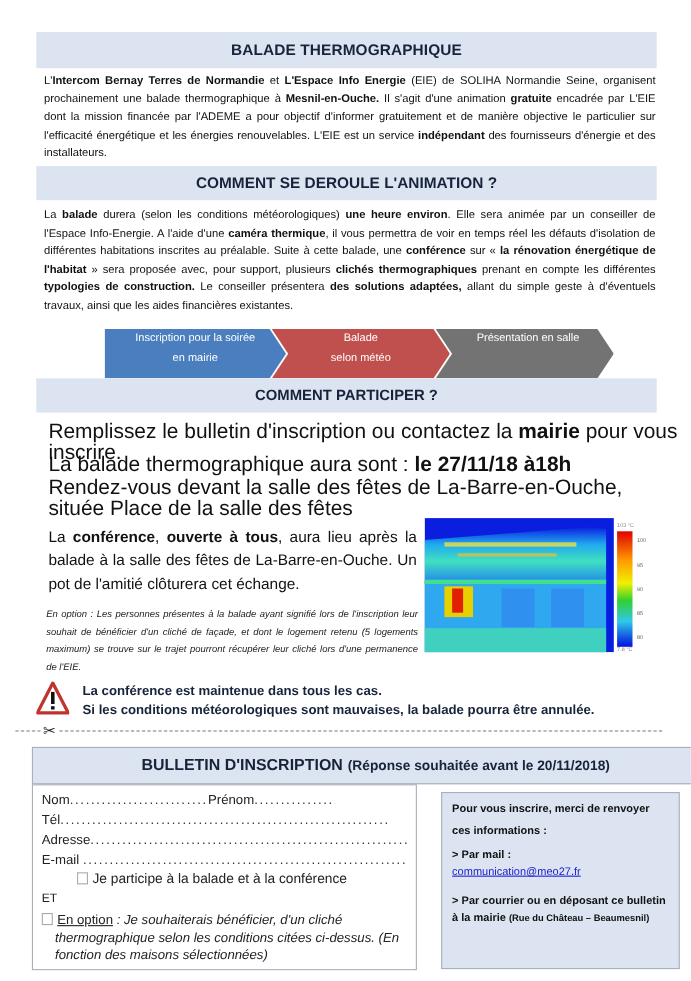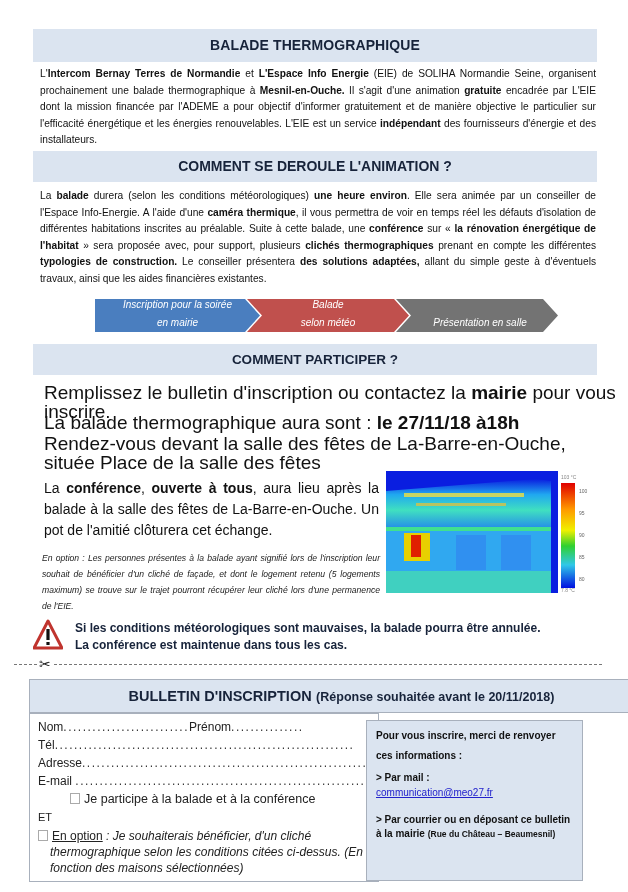--- a/index.html
+++ b/index.html
@@ -7,21 +7,21 @@
   .banner { position: absolute; left: 33px; width: 564px; background: #dbe4f0; color: #17233a; font-weight: bold; text-align: center; }
   .banner span { display: inline-block; }
   #b1 { top: 29px; height: 33px; line-height: 33px; font-size: 14px; letter-spacing: 0.1px; }
   #b2 { top: 151px; height: 31px; line-height: 31px; font-size: 14px; }
   #b3 { top: 344px; height: 31px; line-height: 31px; font-size: 13.5px; }
   .para { position: absolute; left: 40px; width: 556px; font-size: 10.2px; line-height: 16.5px; text-align: justify; }
   .para b { font-weight: bold; }
   #p1 { top: 66px; }
   #p2 { top: 188px; }
   .steps { position: absolute; top: 299px; left: 95px; height: 39px; width: 465px; }
-  .step { position: absolute; top: 0; height: 33px; color: #fff; font-size: 10px; text-align: center; display: flex; align-items: flex-end; justify-content: center; line-height: 18px; font-style: italic; }
+  .step { position: absolute; top: 0; height: 45px; color: #fff; font-size: 10px; text-align: center; display: flex; align-items: flex-start; justify-content: center; line-height: 18px; }
   #s1 { left: 0; width: 165px; background: #4a7ebf; clip-path: polygon(0 0, 150px 0, 165px 50%, 150px 100%, 0 100%); }
   #s2 { left: 152px; width: 162px; background: #c0504d; clip-path: polygon(0 0, 147px 0, 162px 50%, 147px 100%, 0 100%, 15px 50%); }
   #s3 { left: 301px; width: 162px; background: #737373; clip-path: polygon(0 0, 147px 0, 162px 50%, 147px 100%, 0 100%, 15px 50%); padding-left: 6px; box-sizing: border-box; }
   .txt13 { position: absolute; left: 44px; font-size: 19px; line-height: 19px; }
   #t1 { top: 383px; }
   #t2 { top: 413px; }
   #t3 { top: 434px; width: 548px; }
   #t4 { top: 478px; width: 335px; text-align: justify; line-height: 21px; font-size: 14px; }
   #opt { position: absolute; left: 42px; top: 550px; width: 338px; font-size: 8.6px; line-height: 16px; font-style: italic; text-align: justify; color: #222; }
   .thermo { position: absolute; left: 386px; top: 471px; width: 210px; height: 122px; }
@@ -32,21 +32,21 @@
   .bhead { position: absolute; left: 29px; top: 679px; width: 625px; height: 34px; background: #dbe4f0; border: 1px solid #a8b0bc; box-sizing: border-box; text-align: center; line-height: 32px; color: #17233a; font-weight: bold; }
   .bhead .t1 { font-size: 14.5px; }
   .bhead .t2 { font-size: 12.5px; }
   .form { position: absolute; left: 29px; top: 713px; width: 350px; height: 169px; border: 1px solid #a8b0bc; box-sizing: border-box; padding: 4px 8px; font-size: 12px; line-height: 18px; color: #222; }
   .form .row { white-space: nowrap; overflow: hidden; }
   .dots { letter-spacing: 1.5px; color: #333; }
   .form .chk { font-size: 12.5px; padding-left: 32px; }
   .box { display: inline-block; width: 8px; height: 9px; border: 1px solid #aaa; margin-right: 4px; vertical-align: -1px; }
   .form .opt { font-style: italic; padding-left: 12px; text-indent: -12px; font-size: 12px; line-height: 16px; margin-top: 2px; }
   .form .opt u { font-style: normal; text-align: right; }
-  .info { position: absolute; left: 366px; top: 720px; width: 217px; height: 161px; background: #dbe4f0; border: 1px solid #a8b0bc; box-sizing: border-box; padding: 5px 9px; font-size: 10px; color: #111; }
+  .info { position: absolute; left: 401px; top: 720px; width: 217px; height: 161px; background: #dbe4f0; border: 1px solid #a8b0bc; box-sizing: border-box; padding: 5px 9px; font-size: 10px; color: #111; }
   .info p { margin: 0; line-height: 20px; font-weight: bold; }
   .info .mailhead { margin-top: 4px; line-height: 15px; }
   .info a { color: #2222cc; text-decoration: underline; font-weight: normal; line-height: 15px; display: block; }
   .info .post { margin-top: 13px; line-height: 14px; }
   .info .small { font-size: 8.5px; }
 </style>
 </head>
 <body>
 
 <div class="banner" id="b1"><span>BALADE THERMOGRAPHIQUE</span></div>
@@ -120,22 +120,22 @@
       <text x="193" y="110" font-size="5" fill="#666" font-family="Liberation Sans, sans-serif">80</text>
     </g>
 </svg>
 
 <svg class="warn" viewBox="0 0 30 32">
   <polygon points="15,2 29,29 1,29" fill="#fff" stroke="#c0342e" stroke-width="3" stroke-linejoin="round"></polygon>
   <rect x="13.4" y="10" width="3.2" height="11" fill="#111"></rect>
   <rect x="13.4" y="23" width="3.2" height="3" fill="#111"></rect>
 </svg>
 <div class="warntext">
+  <div>La conférence est maintenue dans tous les cas.</div>
   <div>Si les conditions météorologiques sont mauvaises, la balade pourra être annulée.</div>
-  <div>La conférence est maintenue dans tous les cas.</div>
 </div>
 
 <div class="cutline"></div>
 <span class="scissors">✂</span>
 
 <div class="bhead">
   <span class="t1">BULLETIN D'INSCRIPTION</span>
   <span class="t2">(Réponse souhaitée avant le 20/11/2018)</span>
 </div>
 

